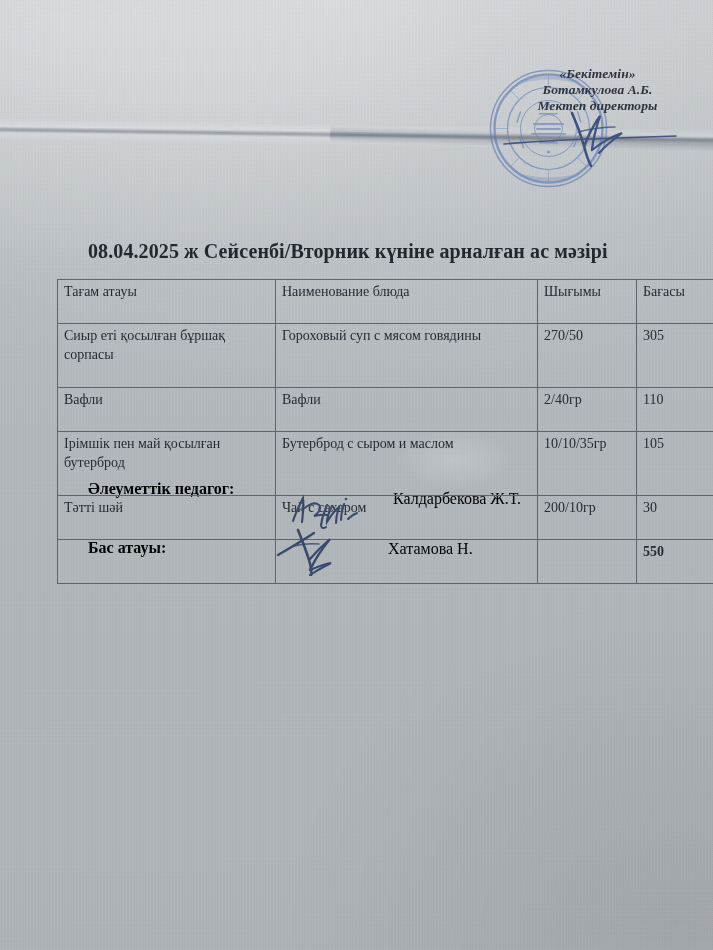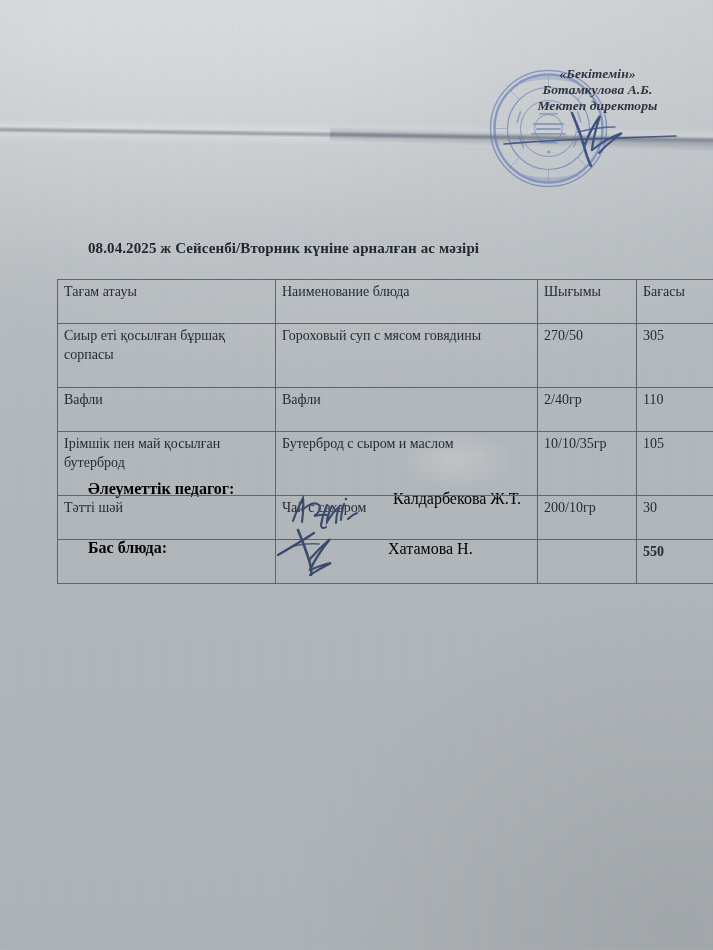--- a/index.html
+++ b/index.html
@@ -111,21 +111,21 @@
     z-index: 7;
     pointer-events: none;
   }
 
   
   #title {
     position: absolute;
     left: 88px;
     top: 240px;
     font-weight: bold;
-    font-size: 15px;
+    font-size: 20px;
     color: #23282f;
     white-space: nowrap;
     letter-spacing: 0.1px;
     z-index: 5;
   }
 
   
   #menu-table {
     position: absolute;
     left: 57px;
@@ -292,21 +292,21 @@
         <td class="c-ru"></td>
         <td class="c-out"></td>
         <td class="c-price total-val">550</td>
       </tr>
     </tbody>
   </table>
 
   <div class="sig-label" id="sig1-label">Әлеуметтік педагог:</div>
   <div class="sig-name" id="sig1-name">Калдарбекова Ж.Т.</div>
 
-  <div class="sig-label" id="sig2-label">Бас блюда:</div>
+  <div class="sig-label" id="sig2-label">Бас атауы:</div>
   <div class="sig-name" id="sig2-name">Хатамова Н.</div>
 
   <svg id="sig-ink-1" viewBox="0 0 90 40">
     <g fill="none" stroke="#3a4a6b" stroke-width="2.1" stroke-linecap="round">
       <path d="M5 29 C8 20 12 12 15 6 C16 14 15 22 14 30"></path>
       <path d="M14 18 C20 13 26 9 31 13 C34 16 30 22 26 24 C31 23 35 22 39 23"></path>
       <path d="M39 13 C36 20 34 26 33 33 C33 36 35 37 38 35"></path>
       <path d="M44 14 C41 20 39 25 39 30 C42 25 46 19 51 15 C49 21 48 26 48 31"></path>
       <path d="M56 12 C54 18 53 23 53 28"></path>
       <circle cx="58" cy="7" r="1.3" fill="#3a4a6b" stroke="none"></circle>

